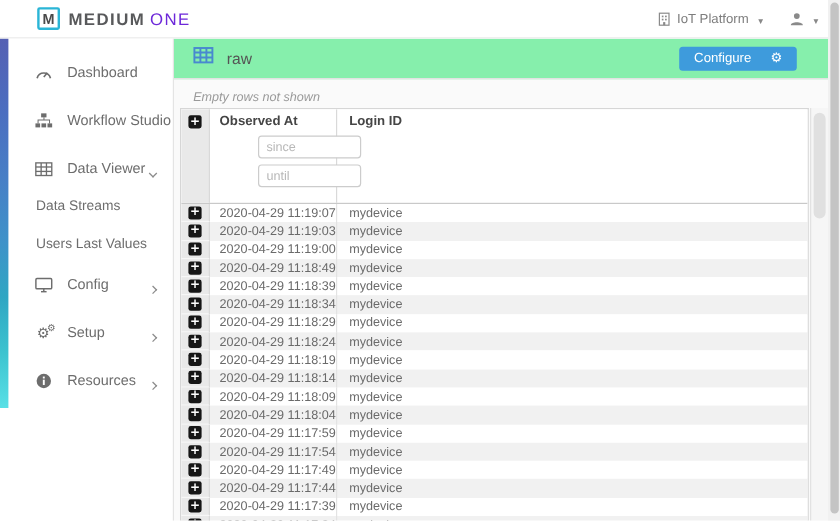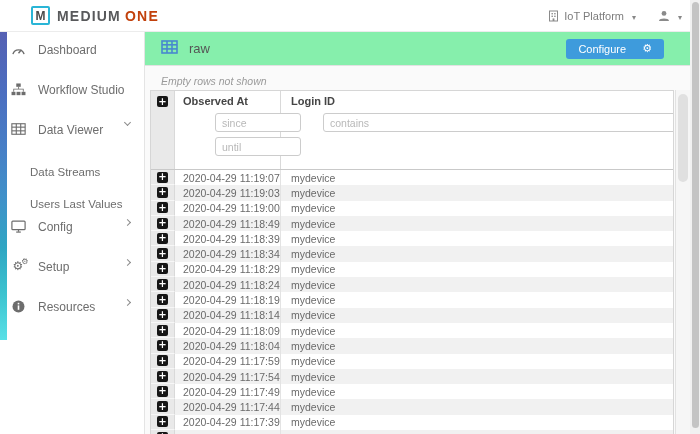--- a/index.html
+++ b/index.html
@@ -8,37 +8,37 @@
   .app { position:relative; width:700px; height:434px; }
 
   
   .topbar { position:absolute; top:0; left:0; width:700px; height:32px; background:#fff;
             border-bottom:1px solid #ececec; display:flex; align-items:center; z-index:5; }
   .logo { display:flex; align-items:center; margin-left:31px; }
   .logo-m { width:19px; height:19px; border:2px solid #2ab5d6; border-radius:2px;
             display:flex; align-items:center; justify-content:center;
             color:#4a4a4a; font-weight:bold; font-size:12px; }
   .logo-medium { margin-left:7px; font-size:14px; font-weight:600; letter-spacing:1.2px; color:#58595b; }
-  .logo-one { margin-left:4px; font-size:14px; font-weight:700; letter-spacing:1.2px; color:#c2410c; }
+  .logo-one { margin-left:4px; font-size:14px; font-weight:400; letter-spacing:1.2px; color:#6d28d9; }
   .topbar-right { margin-left:auto; margin-right:18px; display:flex; align-items:center; gap:22px; }
   .tb-group { display:flex; align-items:flex-end; gap:5px; color:#7d7d7d; font-size:11px; cursor:pointer; }
   .caret { font-family:"DejaVu Sans", sans-serif; font-size:8px; color:#888; margin-left:3px; }
   .tb-icon svg { display:block; }
 
   
   .shell { position:absolute; top:32px; left:0; width:700px; height:402px; display:flex; }
 
   
   .sidebar { position:relative; width:145px; height:402px; background:#fff;
              border-right:1px solid #e4e4e4; flex:none; }
   .accent-bar { position:absolute; left:0; top:0; width:7px; height:308px;
     background:linear-gradient(180deg,#5560b3 0%,#4b6ec0 20%,#477fc6 38%,#3f92c9 55%,#2fa6c3 70%,#3cc3cf 85%,#59e0e6 100%); }
   .nav { padding-top:6px; }
-  .nav-item { display:flex; align-items:flex-start; height:24px; margin:5px 0 16px 0;
-              padding-left:10px; color:#6d6d6d; font-size:12px; cursor:pointer; }
+  .nav-item { display:flex; align-items:flex-end; height:24px; margin:5px 0 16px 0;
+              padding-left:28px; color:#6d6d6d; font-size:12px; cursor:pointer; }
   .nav-item .nico { width:16px; margin-right:12px; display:flex; justify-content:center; color:#6d6d6d; }
   .nav-sub { padding-left:30px; color:#6d6d6d; font-size:11.5px; height:18px; margin-bottom:7px;
              display:flex; align-items:center; cursor:pointer; }
   .chev { width:5px; height:5px; border-right:1.4px solid #8b8b8b; border-bottom:1.4px solid #8b8b8b;
           margin-left:auto; margin-right:14px; }
   .chev.right { transform:rotate(-45deg); }
   .chev.down  { transform:rotate(45deg); margin-top:-3px; }
   .gears-glyph { font-family:"DejaVu Sans", sans-serif; font-size:12px; line-height:12px; position:relative; }
   .gears-glyph .g2 { position:absolute; font-size:8px; top:-4px; right:-5px; }
 
@@ -235,21 +235,20 @@
           <div class="c-expand">
             <div class="plus-btn">+</div>
           </div>
           <div class="c-observed">
             <div class="col-label">Observed At</div>
             <input class="filter-input" placeholder="since" style="">
             <input class="filter-input" placeholder="until" style="">
           </div>
           <div class="c-login">
             <div class="col-label">Login ID</div>
-            <input class="filter-input" placeholder="contains" style="">
           </div>
         </div>
         <div class="t-body" id="t-body">
   <div class="t-row">
     <div class="c-expand">
                 <div class="plus-btn">+</div>
               </div>
     <div class="c-observed">2020-04-29 11:19:07</div>
     <div class="c-login">mydevice</div>
   </div>

